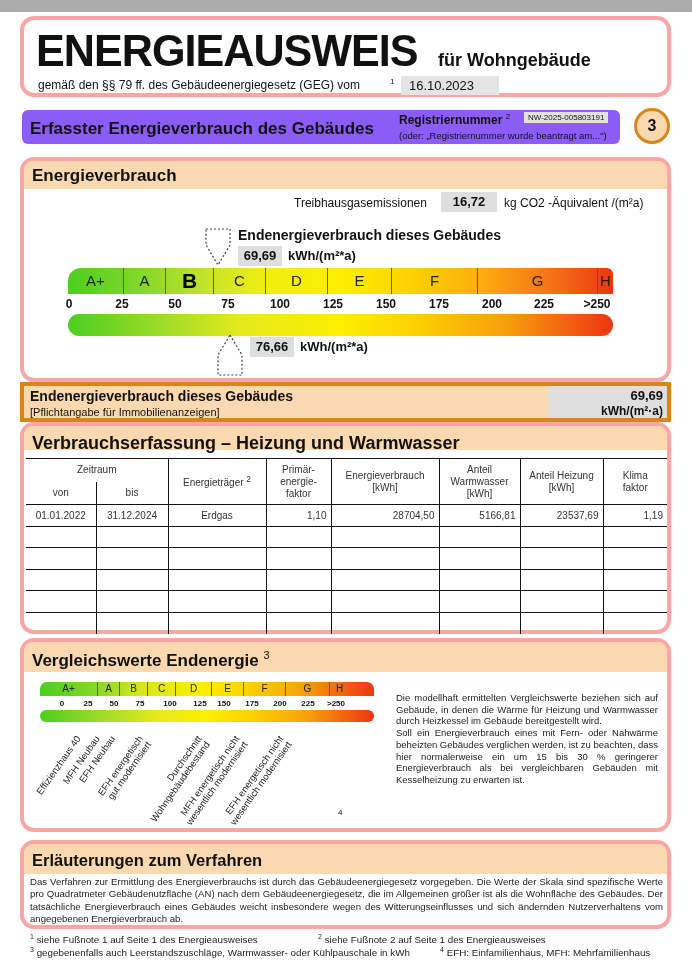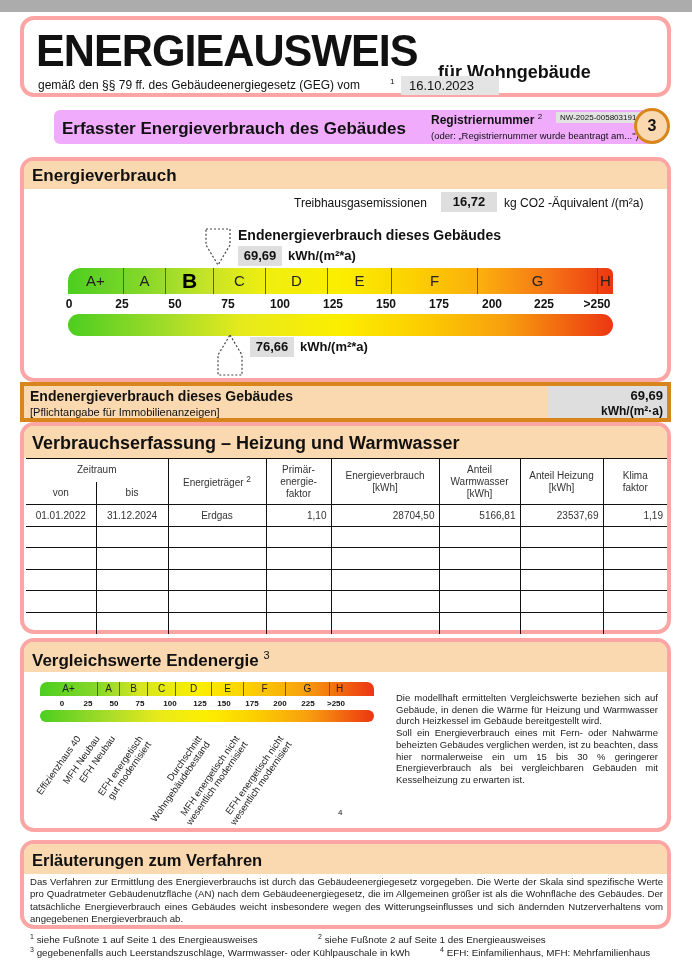--- a/index.html
+++ b/index.html
@@ -6,27 +6,27 @@
   html, body { width: 692px; height: 960px; background: #ffffff; overflow: hidden; }
   body { font-family: "Liberation Sans", sans-serif; color: #111; position: relative; }
 
   .topbar { position: absolute; left: 0; top: 0; width: 692px; height: 12px; background: #acacac; }
 
   .box { position: absolute; border: 4px solid #fca5a5; border-radius: 14px; background: #fff; }
 
   
   .hdr { left: 20px; top: 16px; width: 651px; height: 81px; }
   .hdr-title { position: absolute; left: 12px; top: 6px; font-size: 44px; font-weight: bold; letter-spacing: -1px; transform: scaleX(0.98); transform-origin: left; }
-  .hdr-sub { position: absolute; left: 414px; top: 30px; font-size: 18px; font-weight: bold; margin-top: 12px; }
+  .hdr-sub { position: absolute; left: 414px; top: 30px; font-size: 18px; font-weight: bold; }
   .hdr-law { position: absolute; left: 14px; top: 58px; font-size: 12px; }
   .hdr-sup { position: absolute; left: 366px; top: 57px; font-size: 8px; }
   .hdr-date { position: absolute; left: 377px; top: 56px; width: 98px; height: 19px; background: #e4e4e4; font-size: 13px; padding: 2px 0 0 8px; }
 
   
-  .sec-bar { position: absolute; left: 22px; top: 110px; width: 598px; height: 34px; background: #f0abfc; border-radius: 6px; margin-left: 32px; }
+  .sec-bar { position: absolute; left: 22px; top: 110px; width: 598px; height: 34px; background: #8b5cf6; border-radius: 6px; }
   .sec-bar-title { position: absolute; left: 8px; top: 9px; font-size: 17px; font-weight: bold; }
   .reg-label { position: absolute; left: 377px; top: 2px; font-size: 12px; font-weight: bold; }
   .reg-label sup { font-size: 8px; font-weight: normal; }
   .reg-num { position: absolute; left: 502px; top: 2px; font-size: 8px; background: #e2e2e2; padding: 1px 4px; }
   .reg-hint { position: absolute; left: 377px; top: 20px; font-size: 9.5px; }
   .page-circle { position: absolute; left: 634px; top: 108px; width: 36px; height: 36px; border: 3px solid #d8861c; border-radius: 50%; background: #fad8b0; text-align: center; font-weight: bold; font-size: 16px; line-height: 30px; }
 
   
   .ev { left: 20px; top: 157px; width: 651px; height: 225px; }
   .box-head { position: absolute; left: 0; top: 0; right: 0; height: 28px; background: #fad8b0; border-radius: 9px 9px 0 0; }
@@ -60,21 +60,21 @@
   
   .ee-sum { position: absolute; left: 20px; top: 382px; width: 651px; height: 40px; border: 4px solid #d8861c; background: #fad8b0; }
   .ee-sum-title { position: absolute; left: 6px; top: 2px; font-size: 14px; font-weight: bold; }
   .ee-sum-sub { position: absolute; left: 6px; top: 20px; font-size: 11px; }
   .ee-sum-box { position: absolute; right: 0; top: 0; width: 119px; height: 32px; background: #dedede; }
   .ee-sum-val { position: absolute; right: 4px; top: 2px; font-size: 13px; font-weight: bold; }
   .ee-sum-unit { position: absolute; right: 4px; top: 18px; font-size: 12px; font-weight: bold; }
 
   
   .vb { left: 20px; top: 422px; width: 651px; height: 212px; }
-  .vb .box-head { height: 32px; }
+  .vb .box-head { height: 24px; }
   .vb .box-head-title { top: 7px; font-size: 18px; }
   table.vtab { position: absolute; left: 2px; top: 32px; width: 641px; border-collapse: collapse; font-size: 10px; }
   table.vtab td, table.vtab th { border: 1.3px solid #111; font-weight: normal; color: #333; }
   table.vtab th { height: 23px; vertical-align: middle; text-align: center; line-height: 12px; }
   table.vtab tr.r td { height: 21.5px; }
   table.vtab td.num { text-align: right; padding-right: 4px; margin-top: 14px; }
   table.vtab td.c { text-align: center; }
   table.vtab { border-left: none; }
   table.vtab .nol { border-left: none; }
   table.vtab .nor { border-right: none; }

